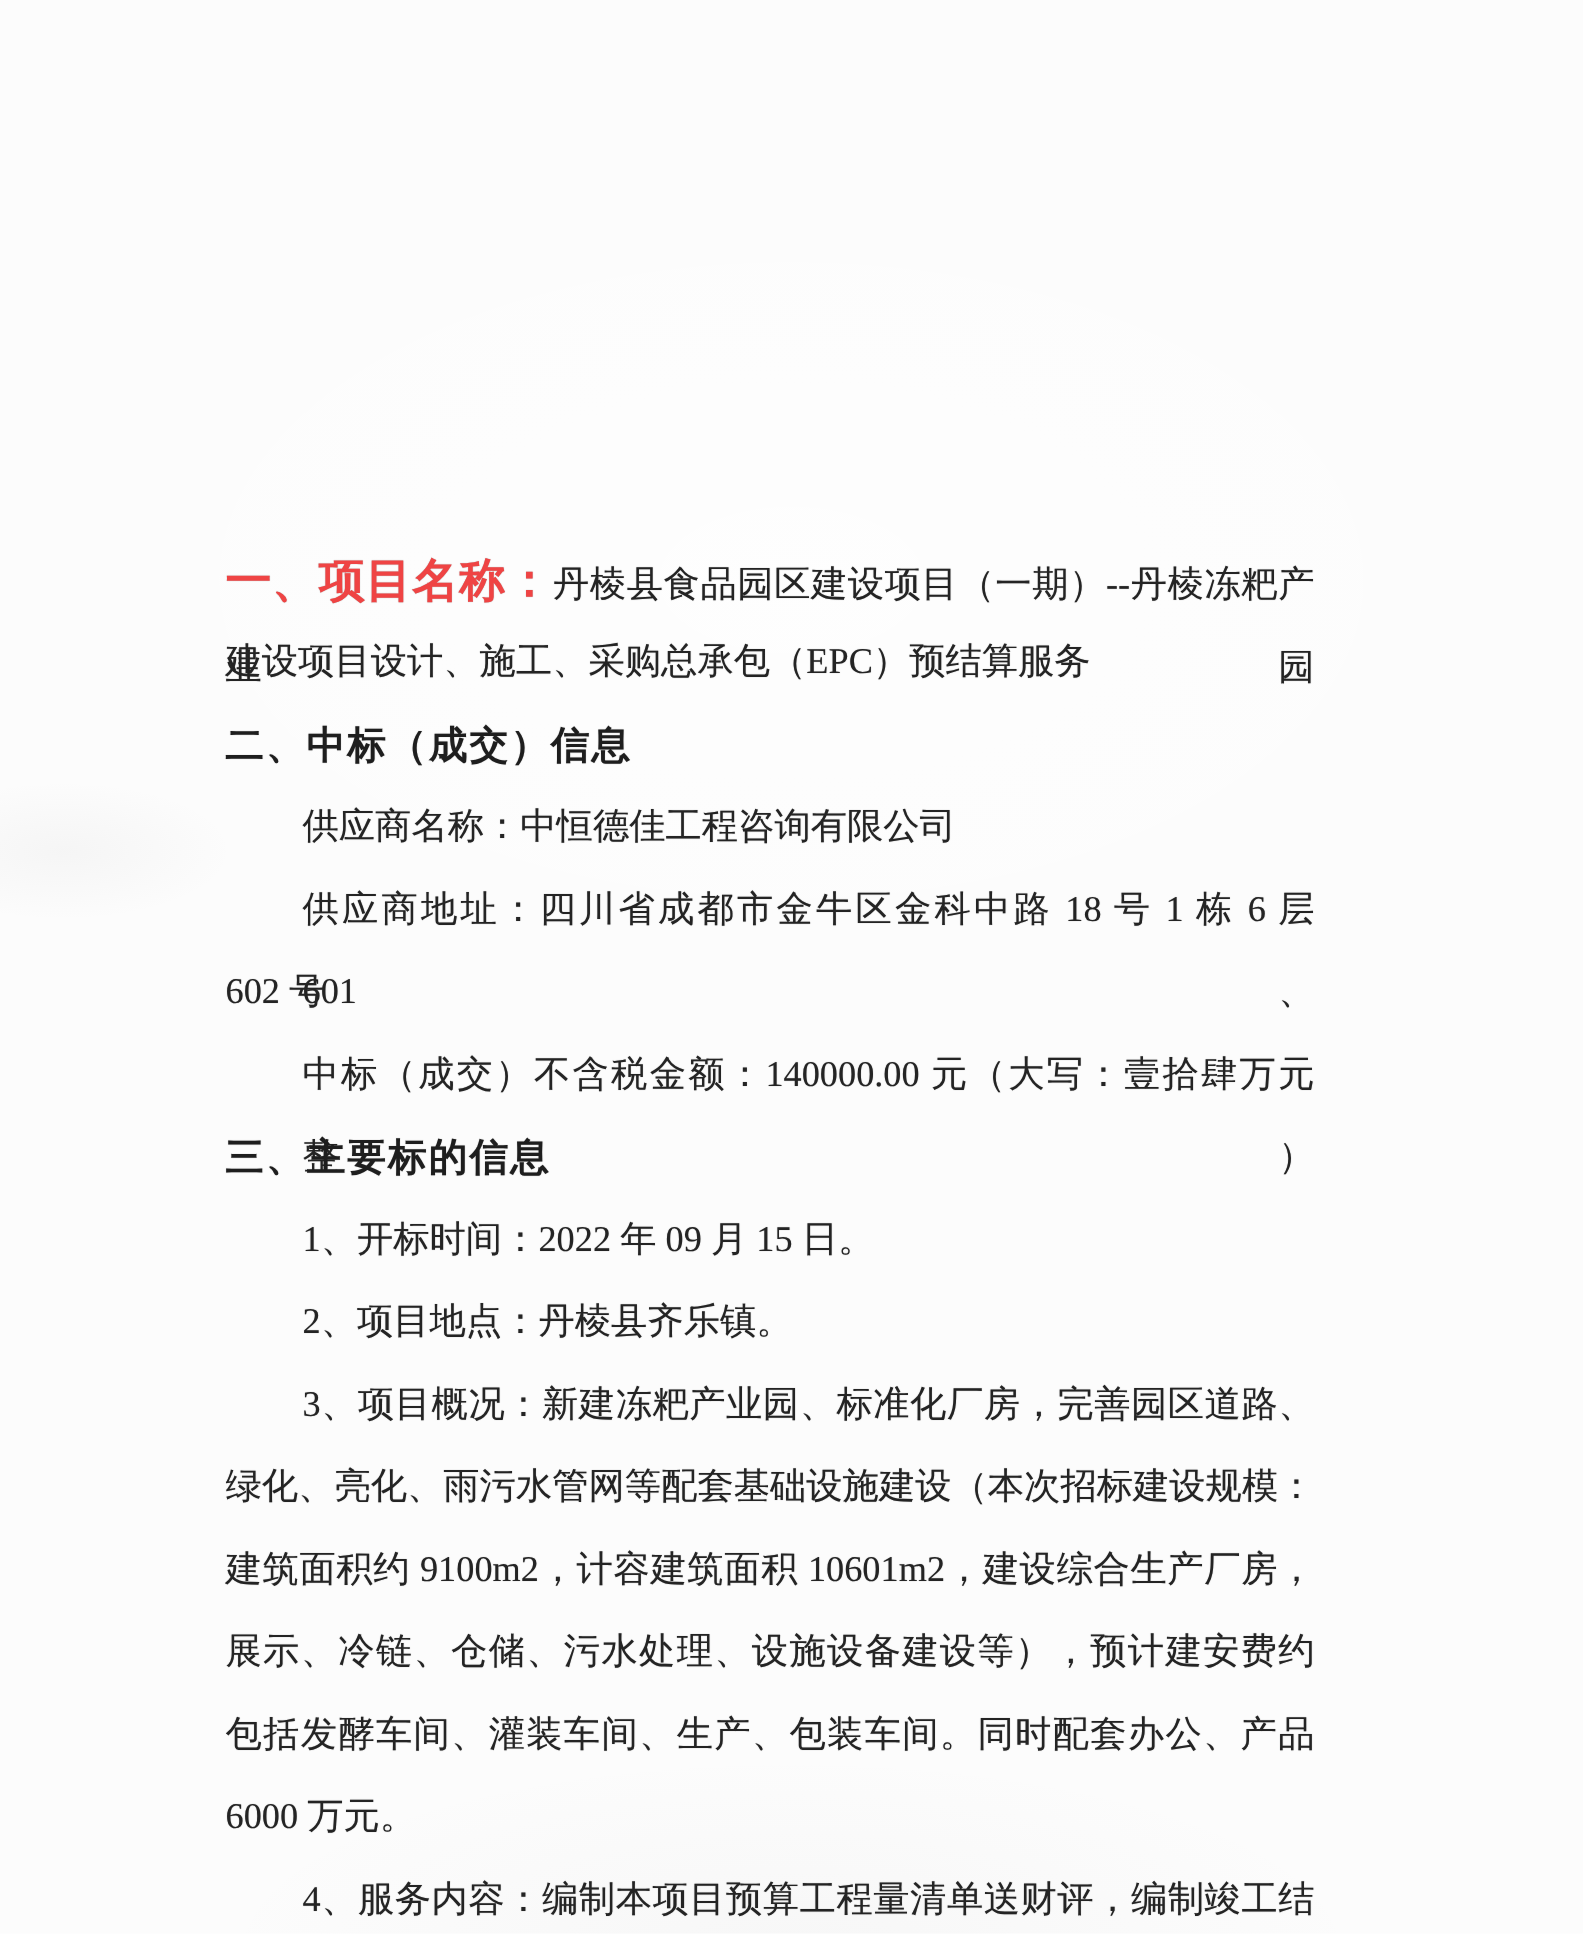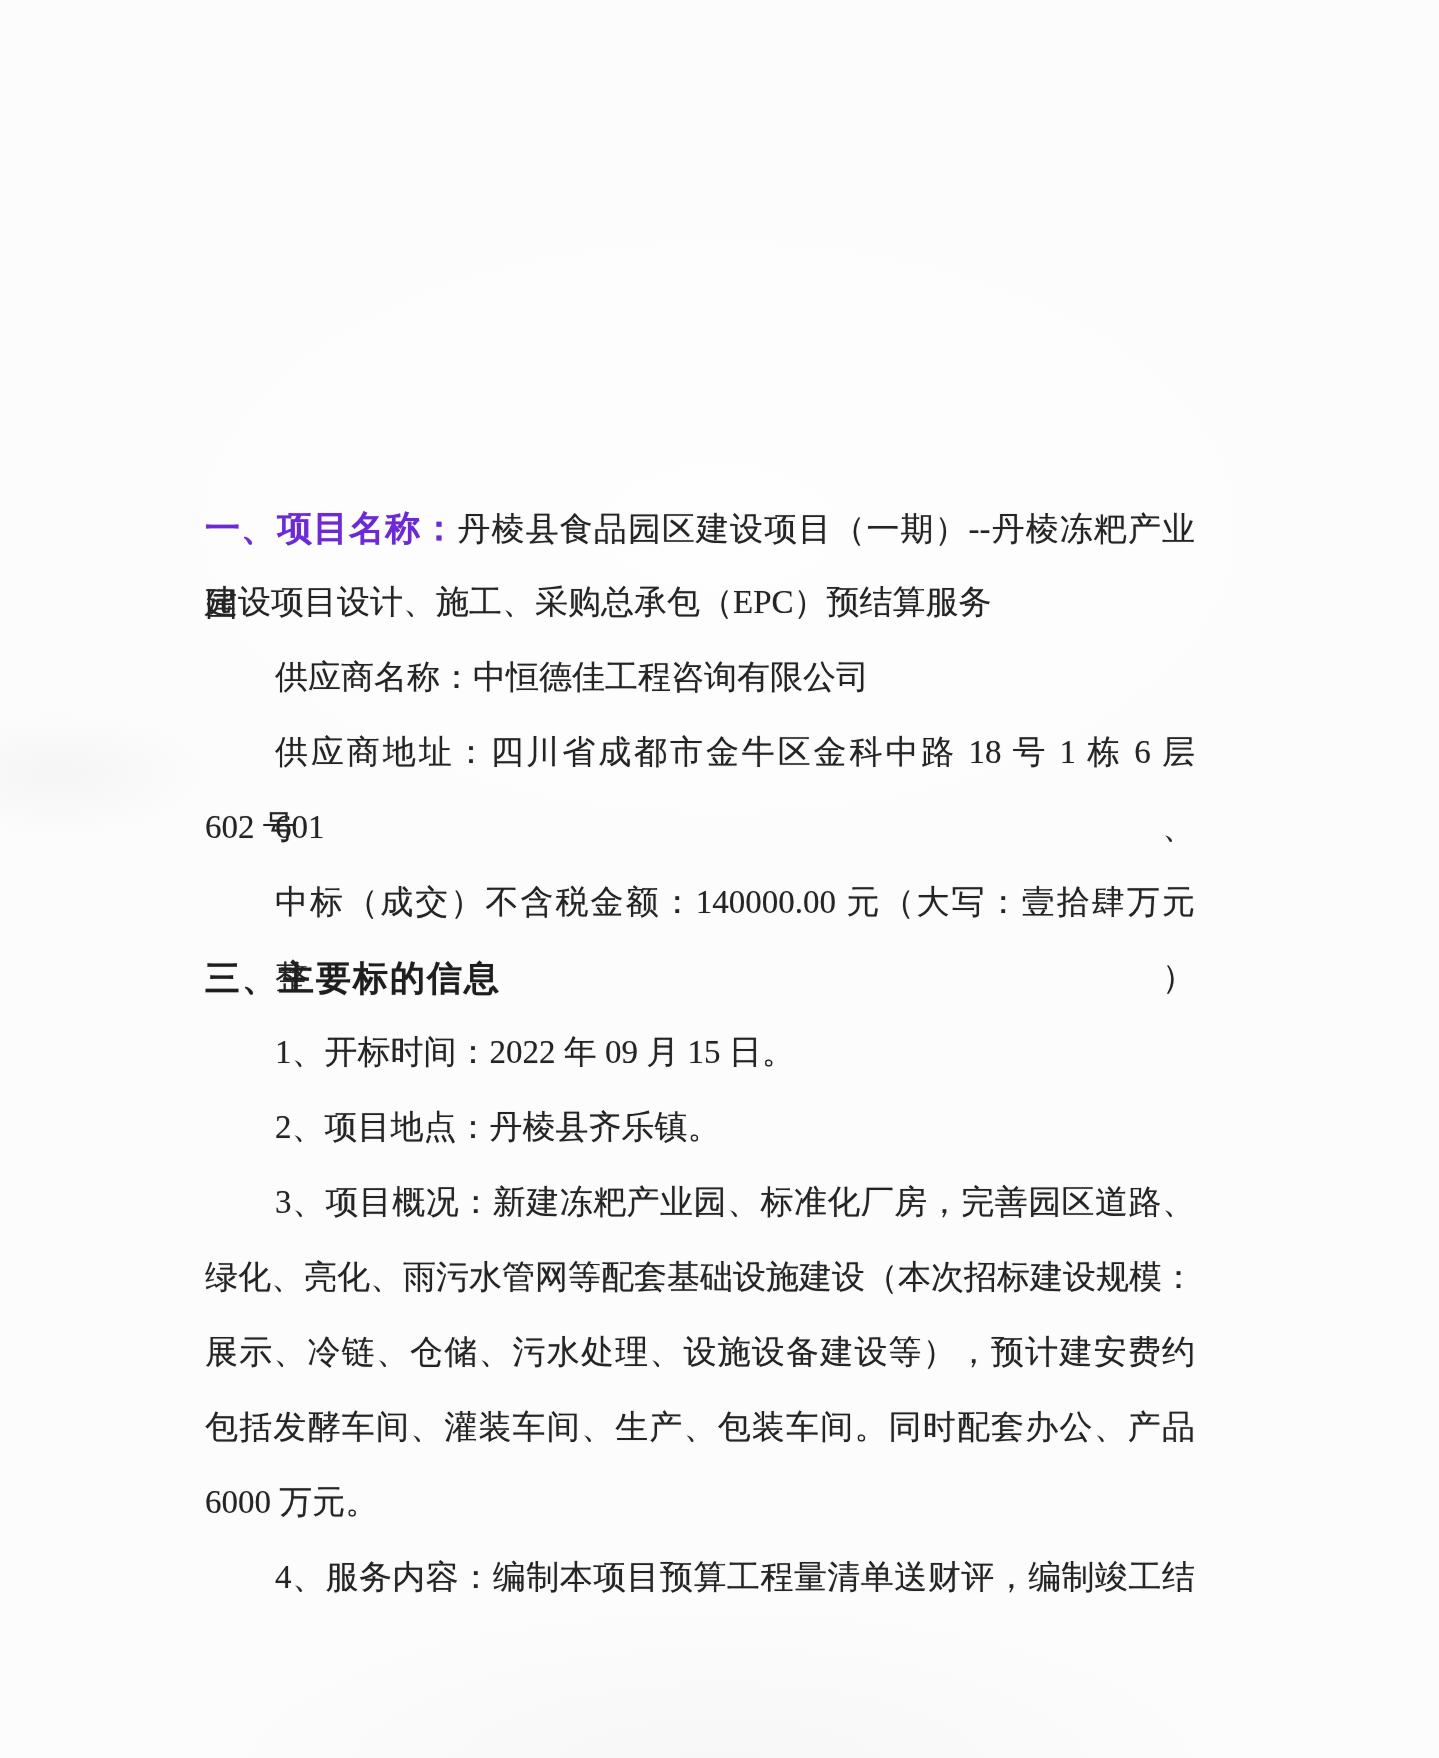--- a/index.html
+++ b/index.html
@@ -65,38 +65,40 @@
   .line.heading {
     font-family: "Liberation Sans", "DejaVu Sans", sans-serif;
     font-weight: 700;
     font-size: 35px;
     letter-spacing: 2px;
     color: #1e1e1e;
   }
   .lbl {
     font-family: "Liberation Sans", "DejaVu Sans", sans-serif;
     font-weight: 700;
-    font-size: 35px;
-    color: #6d28d9;
+    font-size: 42px;
+    color: #ef4444;
   }
 </style>
 </head>
 <body>
 
 <div class="page">
   <main class="doc-body">
       <div class="line fill"><span class="lbl">一、项目名称：</span>丹棱县食品园区建设项目（一期）--丹棱冻粑产业园</div>
       <div class="line">建设项目设计、施工、采购总承包（EPC）预结算服务</div>
+      <div class="line heading">二、中标（成交）信息</div>
       <div class="line indent">供应商名称：中恒德佳工程咨询有限公司</div>
       <div class="line indent fill">供应商地址：四川省成都市金牛区金科中路 18 号 1 栋 6 层 601、</div>
       <div class="line">602 号</div>
       <div class="line indent fill">中标（成交）不含税金额：140000.00 元（大写：壹拾肆万元整）</div>
       <div class="line heading">三、主要标的信息</div>
       <div class="line indent">1、开标时间：2022 年 09 月 15 日。</div>
       <div class="line indent">2、项目地点：丹棱县齐乐镇。</div>
       <div class="line indent fill">3、项目概况：新建冻粑产业园、标准化厂房，完善园区道路、</div>
       <div class="line fill">绿化、亮化、雨污水管网等配套基础设施建设（本次招标建设规模：</div>
+      <div class="line fill">建筑面积约 9100m2，计容建筑面积 10601m2，建设综合生产厂房，</div>
       <div class="line fill">展示、冷链、仓储、污水处理、设施设备建设等），预计建安费约</div>
       <div class="line fill">包括发酵车间、灌装车间、生产、包装车间。同时配套办公、产品</div>
       <div class="line">6000 万元。</div>
       <div class="line indent fill">4、服务内容：编制本项目预算工程量清单送财评，编制竣工结</div>
     </main>
 </div>
 
 </body></html>

